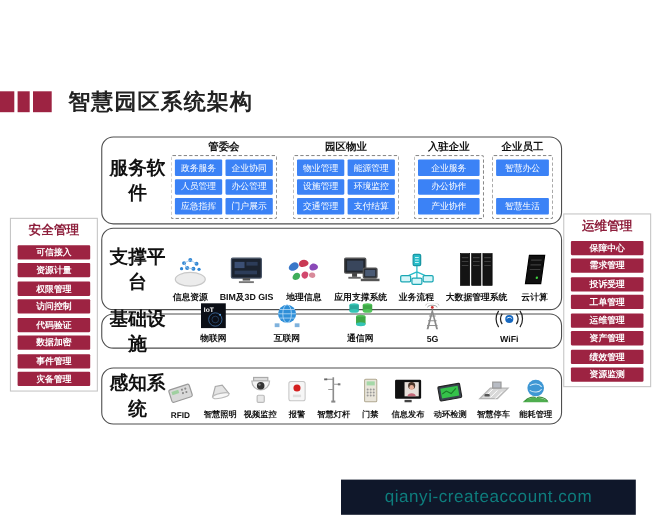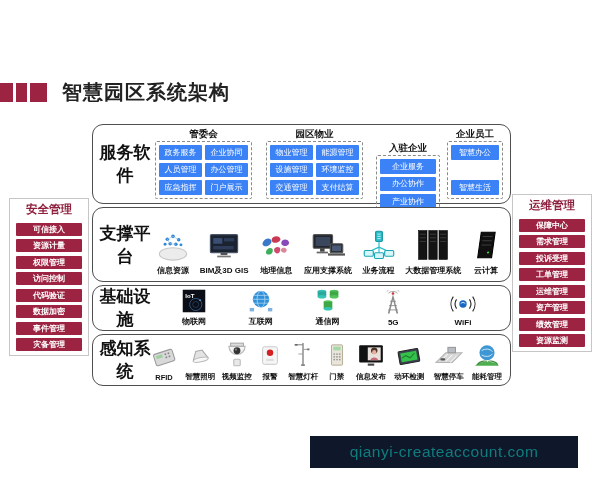--- a/index.html
+++ b/index.html
@@ -21,31 +21,31 @@
   .layer-services{top:124px;height:80px;}
   .svc-group{position:absolute;top:3px;bottom:4px;}
   .svc-heading{text-align:center;font-size:9.5px;font-weight:bold;color:#111;height:12px;line-height:12px;}
   .svc-box{border:1px dashed #8a8a8a;border-radius:2px;margin-top:1px;padding:3px;box-sizing:border-box;
            height:58px;display:grid;gap:3px;}
   .svc-box.cols2{grid-template-columns:1fr 1fr;grid-template-rows:1fr 1fr 1fr;}
   .svc-box.cols1{grid-template-columns:1fr;grid-template-rows:1fr 1fr 1fr;}
   .svc-btn{background:#3b82f6;color:#fff;font-size:8px;font-weight:normal;display:flex;align-items:center;justify-content:center;
            border-radius:1px;white-space:nowrap;overflow:hidden;}
   .svc-spacer{visibility:hidden;}
-  .g1{left:62px;width:97px;} .g2{left:173px;width:97px;} .g3{left:283px;width:64px;margin-top:14px;} .g4{left:354px;width:56px;}
+  .g1{left:62px;width:97px;} .g2{left:173px;width:97px;} .g3{left:283px;width:64px;} .g4{left:354px;width:56px;}
 
   
   .icon-row{position:absolute;display:flex;justify-content:space-between;align-items:flex-end;}
   .icon-item{display:flex;flex-direction:column;align-items:center;justify-content:flex-end;}
   .icon-item .ic{display:block;}
   .icon-label{font-size:8px;font-weight:bold;color:#111;margin-top:2px;white-space:nowrap;text-align:center;}
 
   .layer-platform{top:207px;height:75px;padding-left:38px;}
   .layer-platform .icon-row{left:62px;right:8px;top:8px;bottom:5px;}
-  .layer-infra{top:285px;height:46px;}
+  .layer-infra{top:285px;height:32px;}
   .layer-infra .icon-row{left:88px;right:30px;top:3px;bottom:3px;}
   .layer-sense{top:334px;height:52px;}
   .layer-sense .icon-row{left:56px;right:8px;top:3px;bottom:3px;}
   .layer-sense .icon-label{font-size:7.5px;}
 
   
   .side-panel{position:absolute;width:80px;background:#fff;border:1px solid #c6c6c6;box-sizing:border-box;padding-bottom:4px;margin-top:16px;}
   .side-left{left:9px;top:182px;}
   .side-right{left:512px;top:178px;}
   .side-title{text-align:center;font-size:11.5px;font-weight:bold;color:#8e1f3c;padding:3px 0 2px;}

